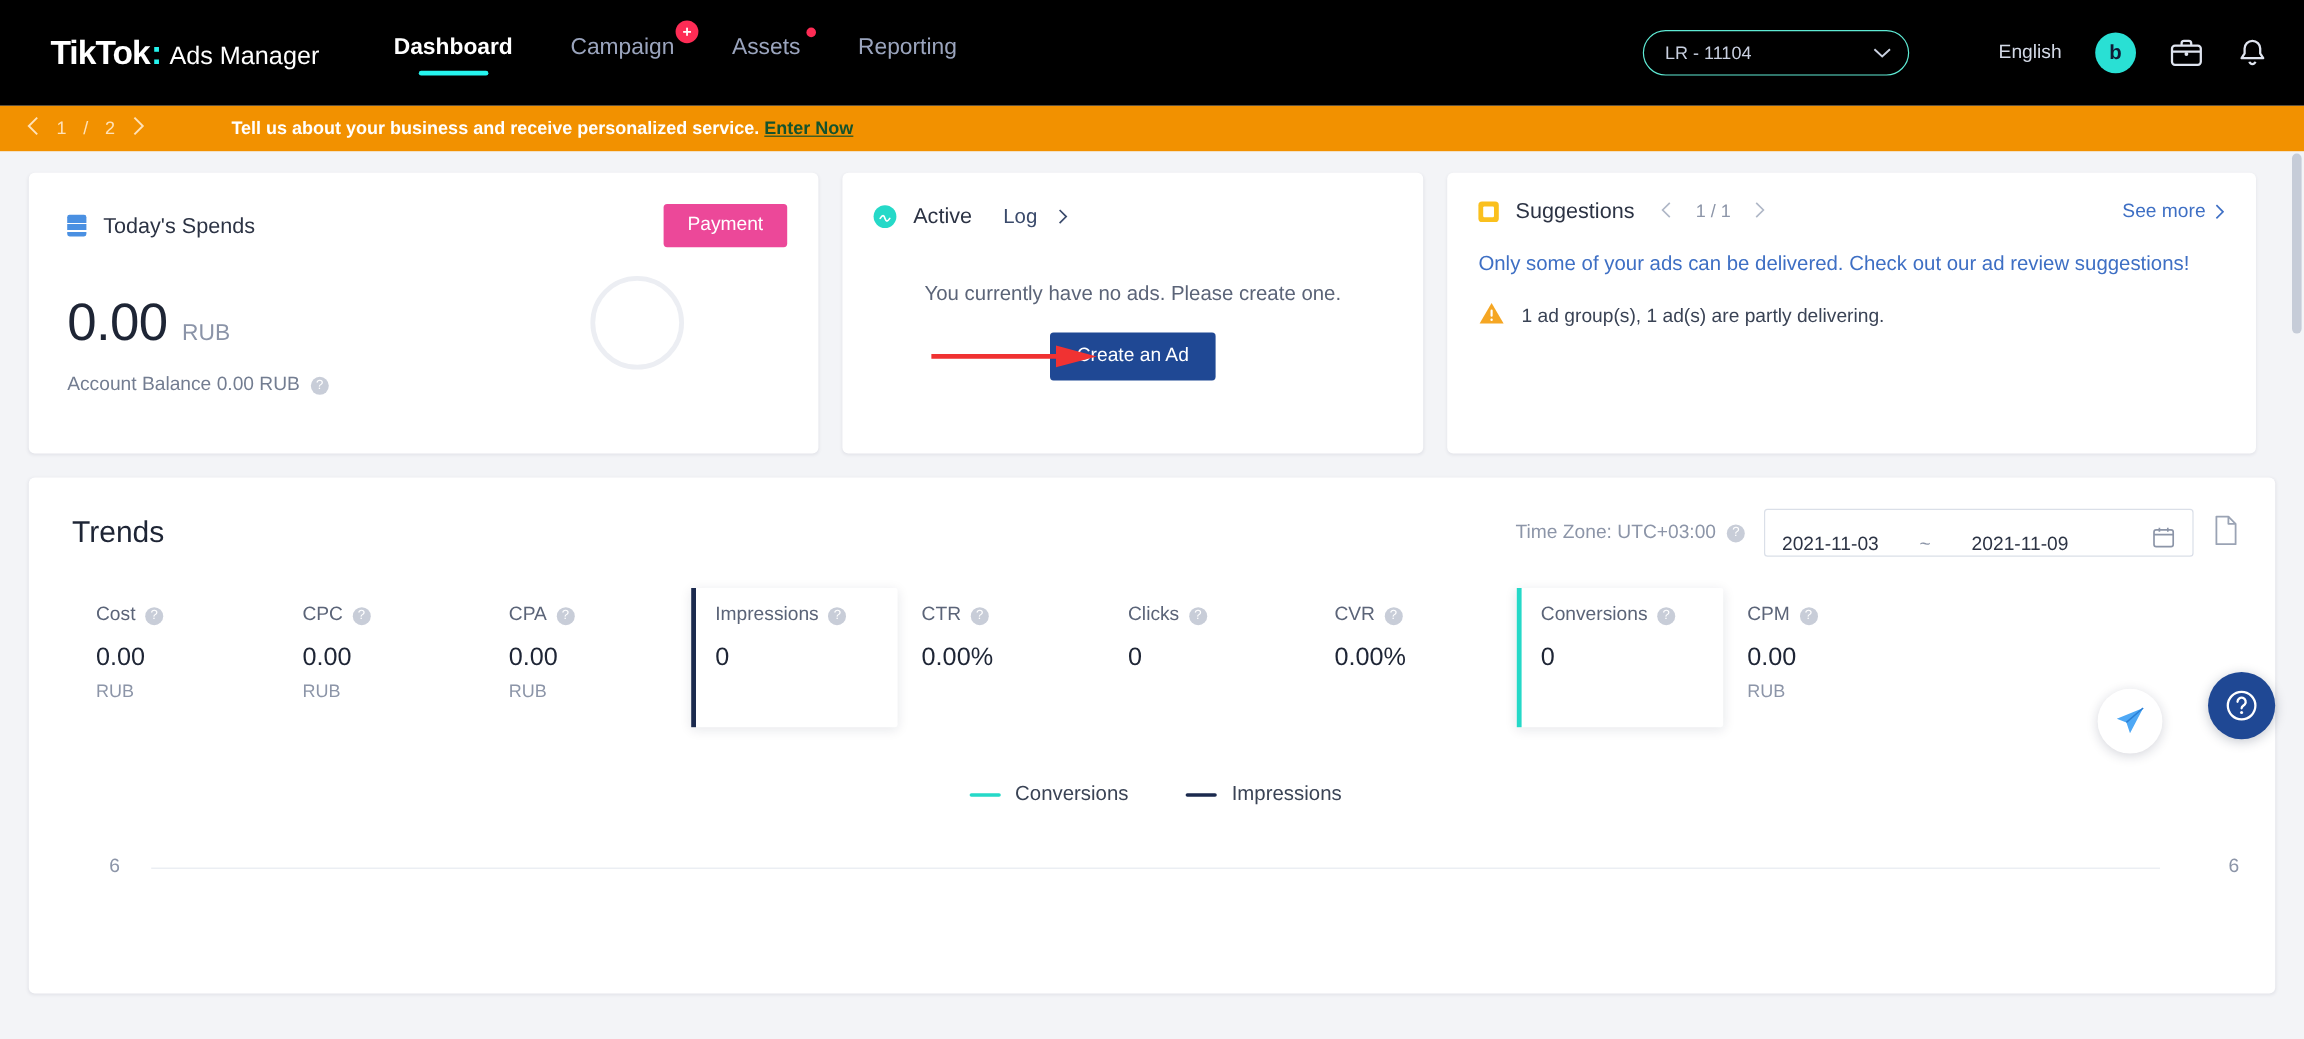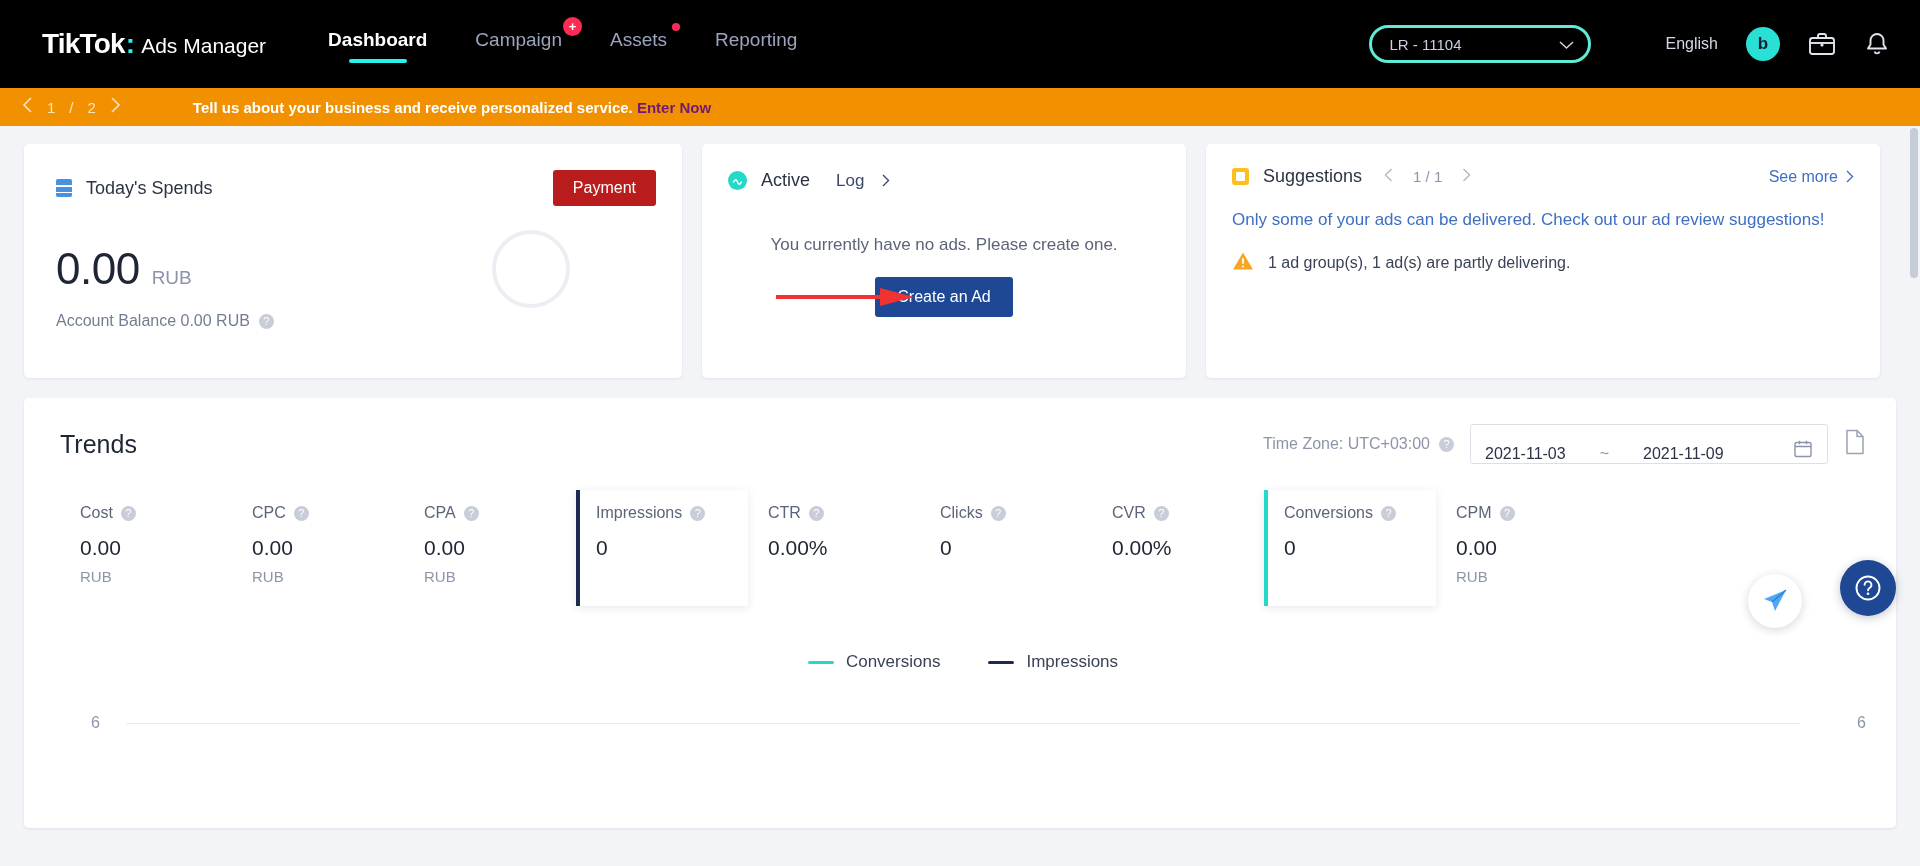--- a/index.html
+++ b/index.html
@@ -42,21 +42,21 @@
   }
   .badge-dot {
     position: absolute; top: 0px; right: -11px;
     width: 8px; height: 8px; border-radius: 50%; background: #fe2c55;
   }
 
   .header-right {
     margin-left: auto; display: flex; align-items: center; gap: 28px;
   }
   .acct-select {
-    width: 222px; height: 38px; border: 3px solid #5eead4; border-radius: 19px;
+    width: 222px; height: 38px; border: 1px solid #5eead4; border-radius: 19px;
     display: flex; align-items: center; padding: 0 14px 0 18px;
     color: #c9d0e0; font-size: 15px; cursor: pointer;
   }
   .acct-select .chev { margin-left: auto; }
   .lang { color: #d3d9e6; font-size: 16px; cursor: pointer; margin-left: 47px; }
   .avatar {
     width: 34px; height: 34px; border-radius: 50%; background: #29e0d4;
     color: #0f1b36; font-size: 17px; font-weight: bold;
     display: flex; align-items: center; justify-content: center; cursor: pointer;
   }
@@ -65,37 +65,37 @@
   
   .banner {
     height: 38px; background: #f29100;
     display: flex; align-items: center; padding-left: 22px;
     color: #fff; font-size: 15px; font-weight: bold;
   }
   .banner-pager { display: flex; align-items: center; gap: 14px; color: #ffe2b8; font-weight: normal; }
   .banner-pager .arrow { cursor: pointer; font-size: 16px; }
   .banner-pager .pg { font-size: 15px; }
   .banner-text { margin-left: 72px; }
-  .banner-link { color: #701a75; cursor: pointer; }
+  .banner-link { color: #14532d; text-decoration: underline; cursor: pointer; }
 
   
   .cards-row { display: flex; gap: 20px; padding: 18px 24px 0 24px; }
   .card { background: #fff; border-radius: 5px; box-shadow: 0 1px 3px rgba(20,30,60,.08); }
   .card-spends { width: 658px; height: 234px; padding: 26px 26px 0 32px; position: relative; }
   .card-active  { width: 484px; height: 234px; padding: 26px 26px 0 26px; position: relative; }
   .card-sugg    { width: 674px; height: 234px; padding: 22px 26px 0 26px; position: relative; }
 
   .card-head { display: flex; align-items: center; }
   .sq-icon {
     width: 16px; height: 18px; border-radius: 2px; margin-right: 14px;
     background: linear-gradient(#4a90e2 0 36%, #fff 36% 44%, #4a90e2 44% 72%, #fff 72% 80%, #4a90e2 80% 100%);
   }
   .card-title { font-size: 18px; color: #2c3344; }
   .btn-payment {
-    margin-left: auto; background: #b91c1c; color: #fff; border: none;
+    margin-left: auto; background: #ec4899; color: #fff; border: none;
     font-size: 16px; padding: 9px 20px; border-radius: 3px; cursor: pointer;
     font-family: inherit;
   }
   .spend-amount { margin-top: 38px; display: flex; align-items: baseline; }
   .spend-amount .num { font-size: 44px; color: #1e2535; letter-spacing: -0.5px; }
   .spend-amount .cur { font-size: 19px; color: #8b94a8; margin-left: 12px; }
   .acct-balance { margin-top: 18px; font-size: 16px; color: #737d91; display: flex; align-items: center; gap: 9px; }
   .ring {
     position: absolute; right: 112px; top: 86px;
     width: 78px; height: 78px; border-radius: 50%; border: 4px solid #eceef3;

